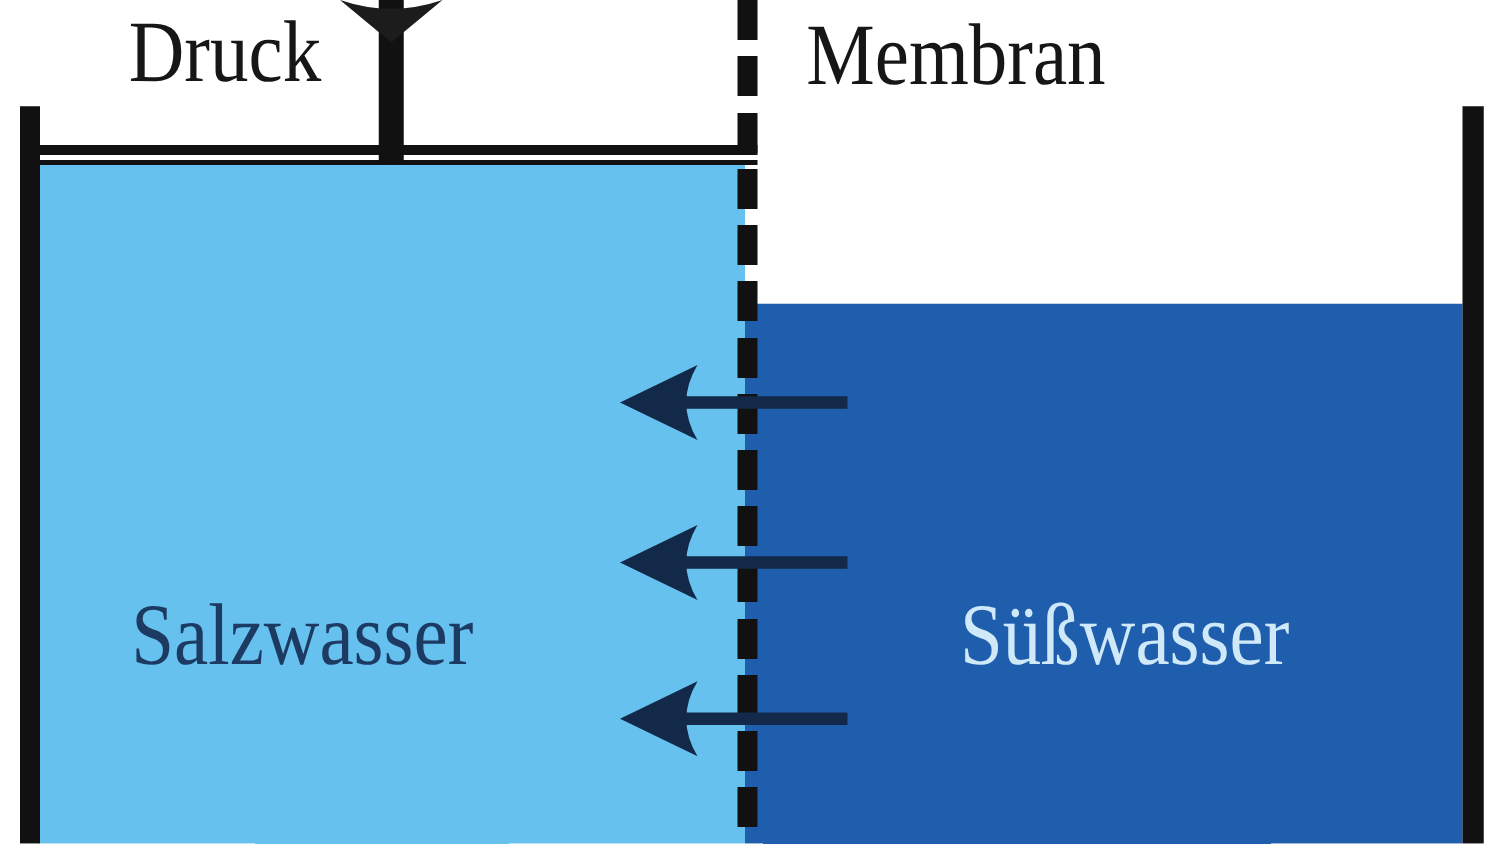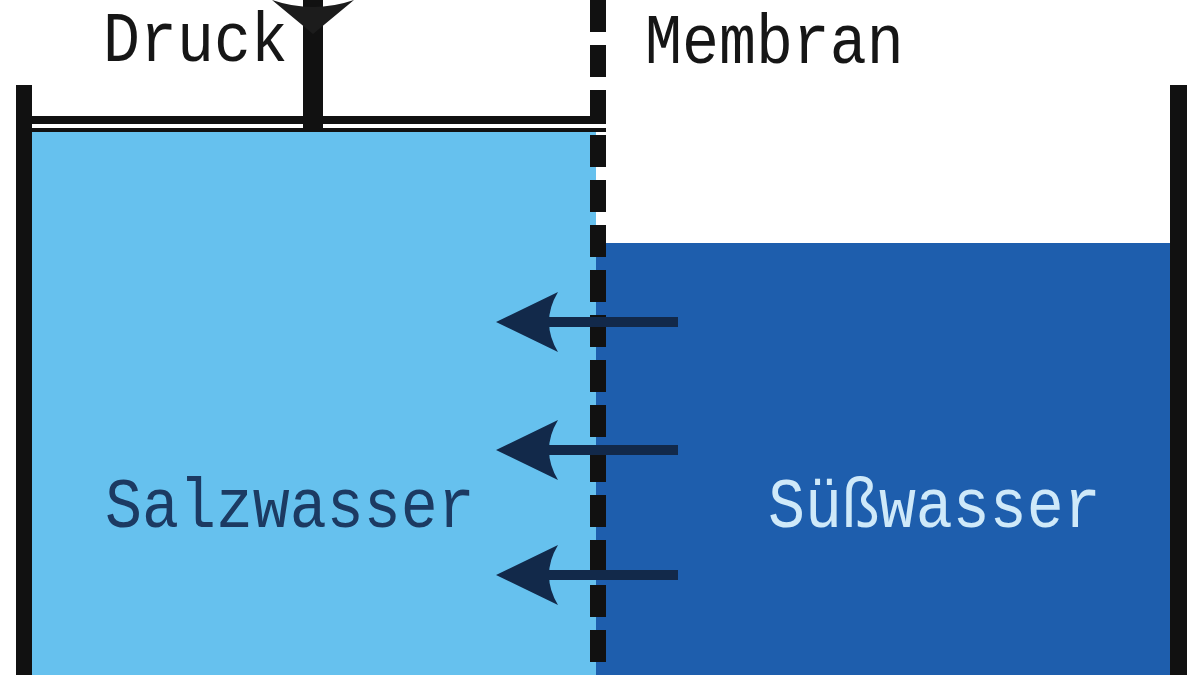--- a/index.html
+++ b/index.html
@@ -2,21 +2,21 @@
 <html><head>
 <meta charset="utf-8">
 <style>
   html, body { margin: 0; padding: 0; background: #ffffff; }
   .canvas {
     position: relative;
     width: 1200px;
     height: 675px;
     background: #ffffff;
     overflow: hidden;
-    font-family: Liberation Mono, monospace;
+    font-family: Liberation Serif, serif;
   }
   
   .water-left {
     position: absolute; left: 31px; top: 132px;
     width: 565px; height: 543px;
     background: #66c1ee;
   }
   .water-right {
     position: absolute; left: 596px; top: 243px;
     width: 574px; height: 432px;

